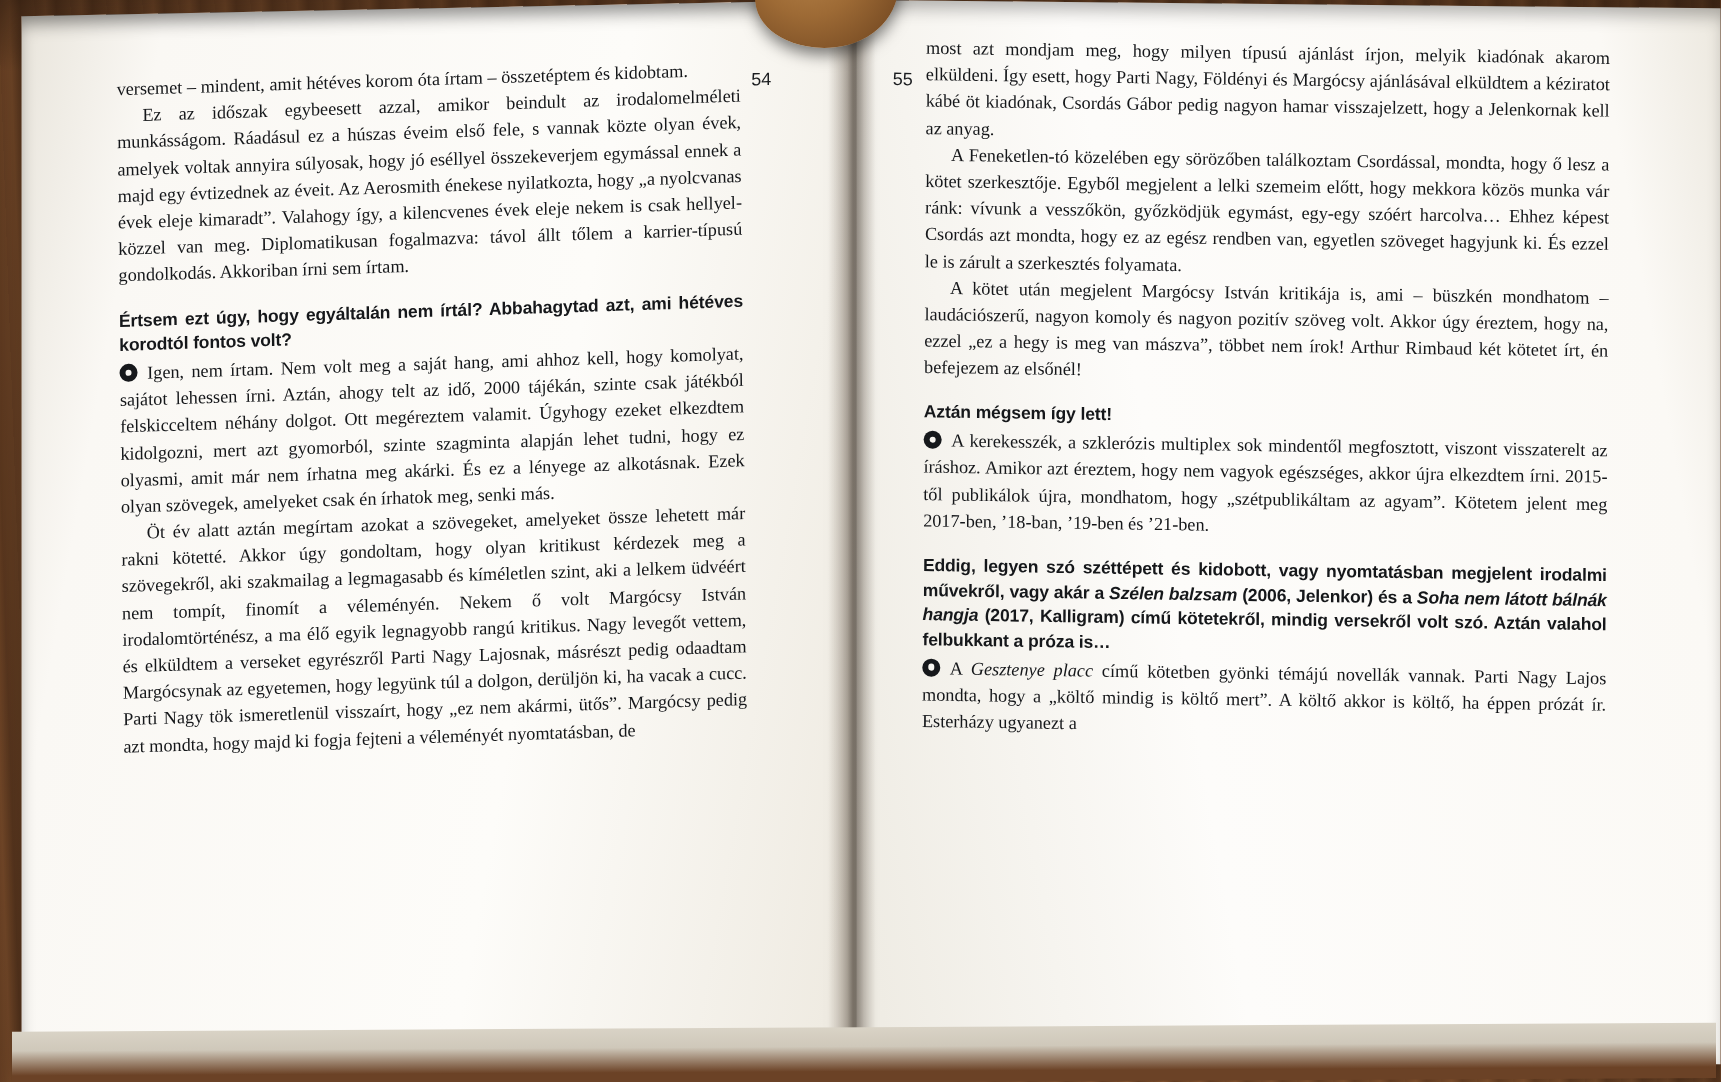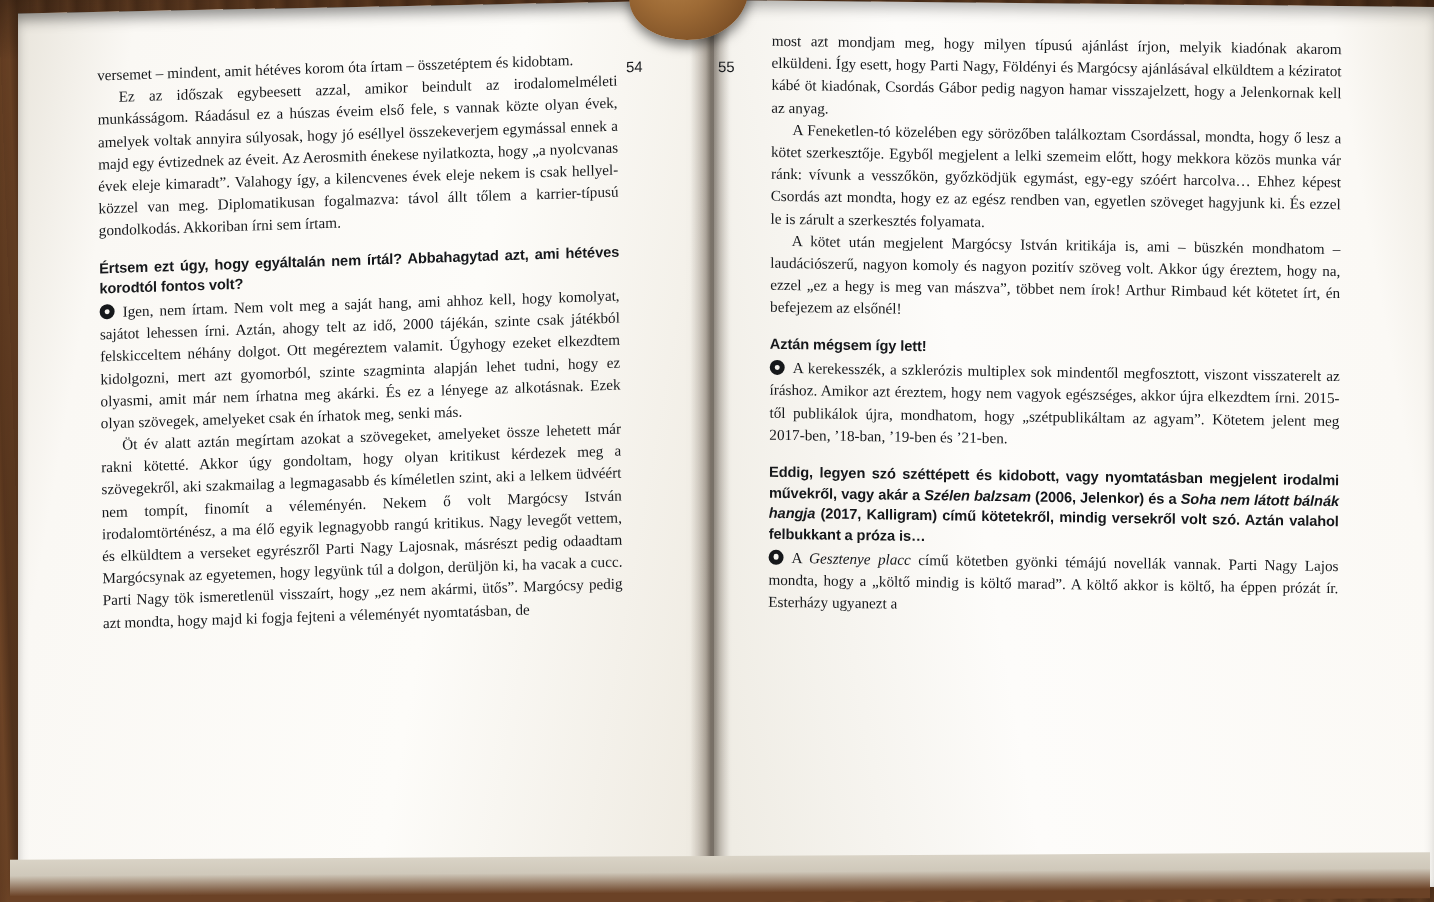--- a/index.html
+++ b/index.html
@@ -153,21 +153,21 @@
     background: #f7f5f0;
   }
   .folio {
     position: absolute;
     font-family: "Liberation Sans", sans-serif;
     font-size: 15px;
     color: #1a1c1f;
     font-weight: normal;
   }
   .folio.l { left: 626px; top: 58px; transform: skewY(-1.25deg); }
-  .folio.r { left: 718px; top: 58px; transform: skewY(0.5deg); }
+  .folio.r { left: 744px; top: 58px; transform: skewY(0.5deg); }
   .it { font-style: italic; }
 </style>
 </head>
 <body>
 
 <div id="page">
   <div class="desk"></div>
   <div class="desk-shadow-top"></div>
 
   <div class="book">
@@ -190,15 +190,15 @@
     <p>Öt év alatt aztán megírtam azokat a szövegeket, amelyeket össze lehetett már rakni kötetté. Akkor úgy gondoltam, hogy olyan kritikust kérdezek meg a szövegekről, aki szakmailag a legmagasabb és kíméletlen szint, aki a lelkem üdvéért nem tompít, finomít a véleményén. Nekem ő volt Margócsy István irodalomtörténész, a ma élő egyik legnagyobb rangú kritikus. Nagy levegőt vettem, és elküldtem a verseket egyrészről Parti Nagy Lajosnak, másrészt pedig odaadtam Margócsynak az egyetemen, hogy legyünk túl a dolgon, derüljön ki, ha vacak a cucc. Parti Nagy tök ismeretlenül visszaírt, hogy „ez nem akármi, ütős”. Margócsy pedig azt mondta, hogy majd ki fogja fejteni a véleményét nyomtatásban, de</p>
   </div>
 
   <div class="col right">
     <p class="noindent">most azt mondjam meg, hogy milyen típusú ajánlást írjon, melyik kiadónak akarom elküldeni. Így esett, hogy Parti Nagy, Földényi és Margócsy ajánlásával elküldtem a kéziratot kábé öt kiadónak, Csordás Gábor pedig nagyon hamar visszajelzett, hogy a Jelenkornak kell az anyag.</p>
     <p>A Feneketlen-tó közelében egy sörözőben találkoztam Csordással, mondta, hogy ő lesz a kötet szerkesztője. Egyből megjelent a lelki szemeim előtt, hogy mekkora közös munka vár ránk: vívunk a vesszőkön, győzködjük egymást, egy-egy szóért harcolva… Ehhez képest Csordás azt mondta, hogy ez az egész rendben van, egyetlen szöveget hagyjunk ki. És ezzel le is zárult a szerkesztés folyamata.</p>
     <p>A kötet után megjelent Margócsy István kritikája is, ami – büszkén mondhatom – laudációszerű, nagyon komoly és nagyon pozitív szöveg volt. Akkor úgy éreztem, hogy na, ezzel „ez a hegy is meg van mászva”, többet nem írok! Arthur Rimbaud két kötetet írt, én befejezem az elsőnél!</p>
     <p class="q">Aztán mégsem így lett!</p>
     <p class="ans"><span class="bullet"></span><span>A kerekesszék, a szklerózis multiplex sok mindentől megfosztott, viszont visszaterelt az íráshoz. Amikor azt éreztem, hogy nem vagyok egészséges, akkor újra elkezdtem írni. 2015-től publikálok újra, mondhatom, hogy „szétpublikáltam az agyam”. Kötetem jelent meg 2017-ben, ’18-ban, ’19-ben és ’21-ben.</span></p>
     <p class="q"><span>Eddig, legyen szó széttépett és kidobott, vagy nyomtatásban megjelent irodalmi művekről, vagy akár a </span><span class="it">Szélen balzsam</span><span> (2006, Jelenkor) és a </span><span class="it">Soha nem látott bálnák hangja</span><span> (2017, Kalligram) című kötetekről, mindig versekről volt szó. Aztán valahol felbukkant a próza is…</span></p>
-    <p class="ans"><span class="bullet"></span><span>A </span><span class="it">Gesztenye placc</span><span> című kötetben gyönki témájú novellák vannak. Parti Nagy Lajos mondta, hogy a „költő mindig is költő marad”. A költő akkor is költő, ha éppen prózát ír. Esterházy ugyanezt a</span></p>
+    <p class="ans"><span class="bullet"></span><span>A </span><span class="it">Gesztenye placc</span><span> című kötetben gyönki témájú novellák vannak. Parti Nagy Lajos mondta, hogy a „költő mindig is költő mert”. A költő akkor is költő, ha éppen prózát ír. Esterházy ugyanezt a</span></p>
   </div>
 </div>
 
 </body></html>

